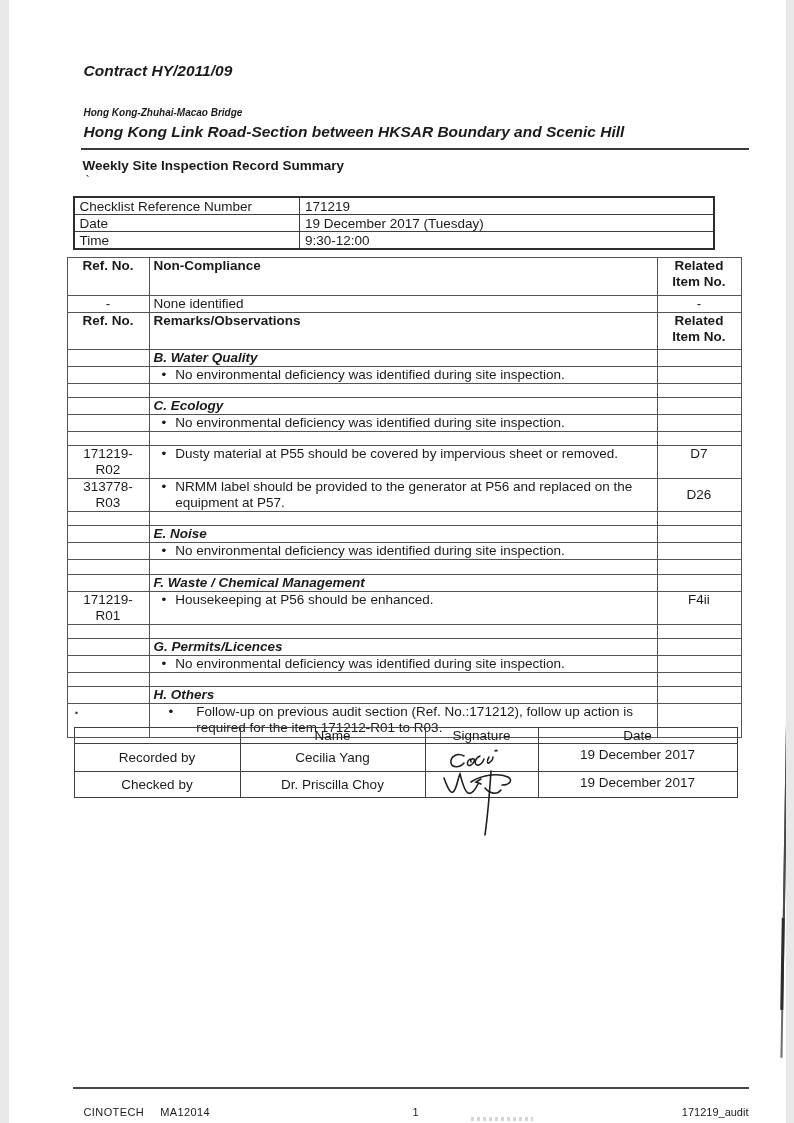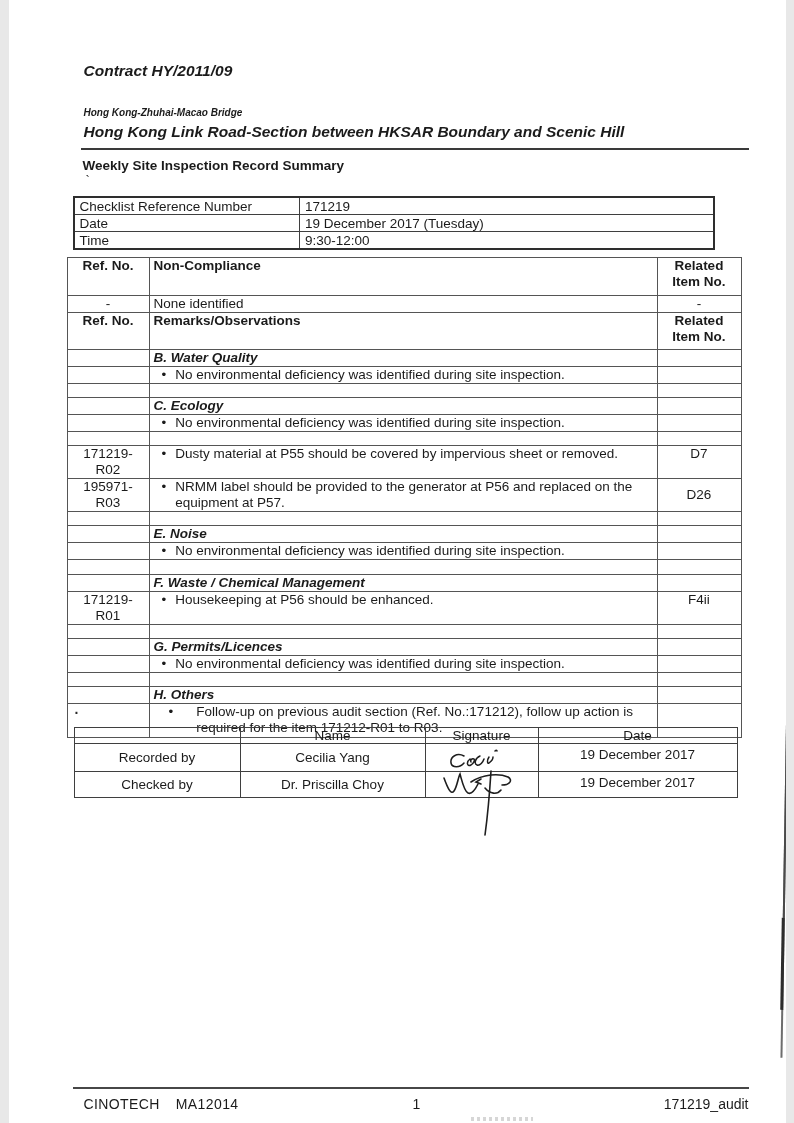--- a/index.html
+++ b/index.html
@@ -52,21 +52,21 @@
   }
   .sw1{width:166px;} .sw2{width:185px;} .sw3{width:113px;} .sw4{width:199px;}
   .sh16{height:16px;} .sh28{height:28px;} .sh26{height:26px;margin-top:8px;}
   .sig-cell{position:relative;overflow:visible;}
   .sig-svg1{position:absolute;left:18px;top:2px;}
   .sig-svg2{position:absolute;left:12px;top:-8px;z-index:2;}
 
   
   .footer{position:absolute;left:64px;top:1087px;width:676px;}
   .footer-rule{width:676px;height:2px;background:#474747;}
-  .footer-row{position:relative;margin-top:7px;font-size:14px;height:16px;}
+  .footer-row{position:relative;margin-top:17px;font-size:11px;height:16px;}
   .f-left{position:absolute;left:11px;top:0;letter-spacing:.4px;}
   .f-left .gap{display:inline-block;width:16px;}
   .f-center{position:absolute;left:340px;top:0;}
   .f-right{position:absolute;right:0;top:0;}
 
   
   .edge-line{position:absolute;top:0;left:789px;width:2px;height:1058px;background:#6d6d6d;
     transform:rotate(0.95deg);transform-origin:top center;}
   .edge-line .dark{position:absolute;left:-1px;top:918px;width:3px;height:92px;background:#2d2d2d;}
   .edge-line .mid{position:absolute;left:0;top:400px;width:2px;height:518px;background:#4a4a4a;}
@@ -178,21 +178,21 @@
       <td class="cc">171219-R02</td>
       <td>
             <div class="bl">
               <span class="b">•</span>
               <span class="t">Dusty material at P55 should be covered by impervious sheet or removed.</span>
             </div>
           </td>
       <td class="cc">D7</td>
     </tr>
     <tr class="rh32">
-      <td class="cc">195971-R03</td>
+      <td class="cc">313778-R03</td>
       <td>
             <div class="bl">
               <span class="b">•</span>
               <span class="t">NRMM label should be provided to the generator at P56 and replaced on the equipment at P57.</span>
             </div>
           </td>
       <td class="cc" style="vertical-align:middle;">D26</td>
     </tr>
     <tr class="rh14">
       <td></td>

